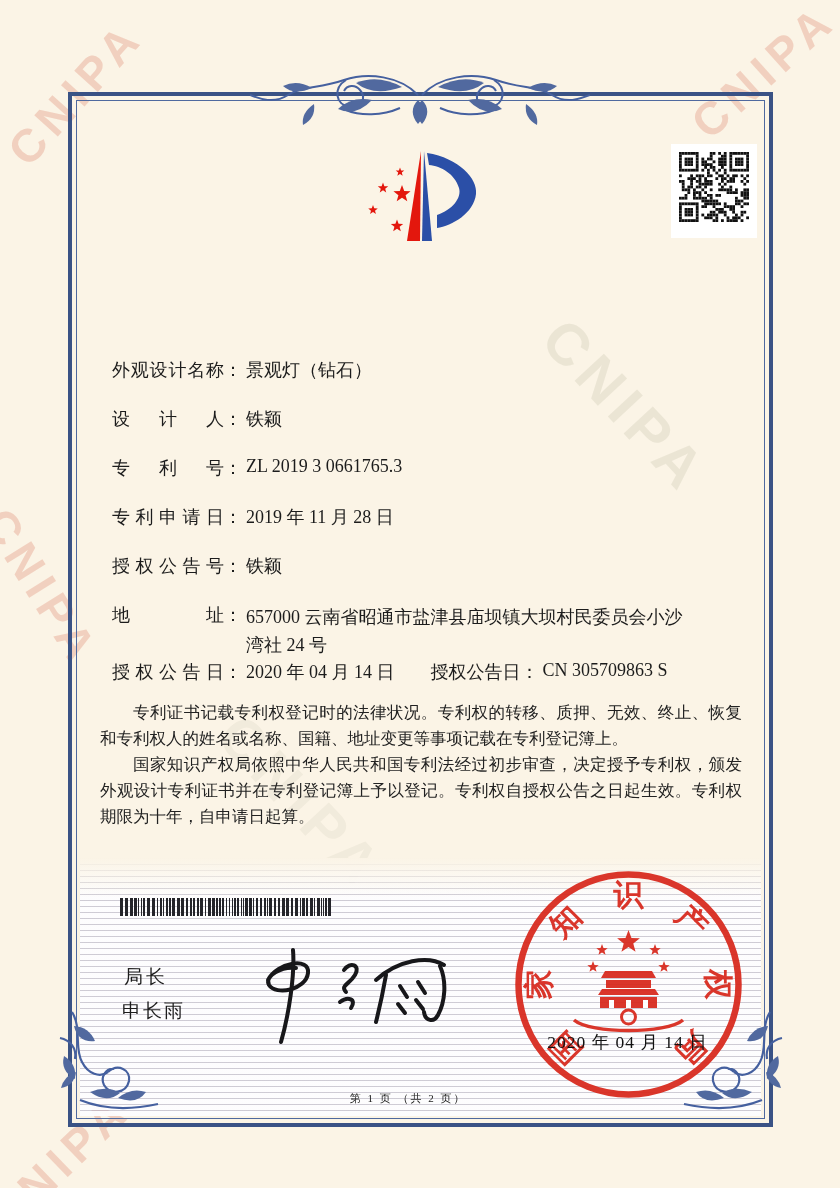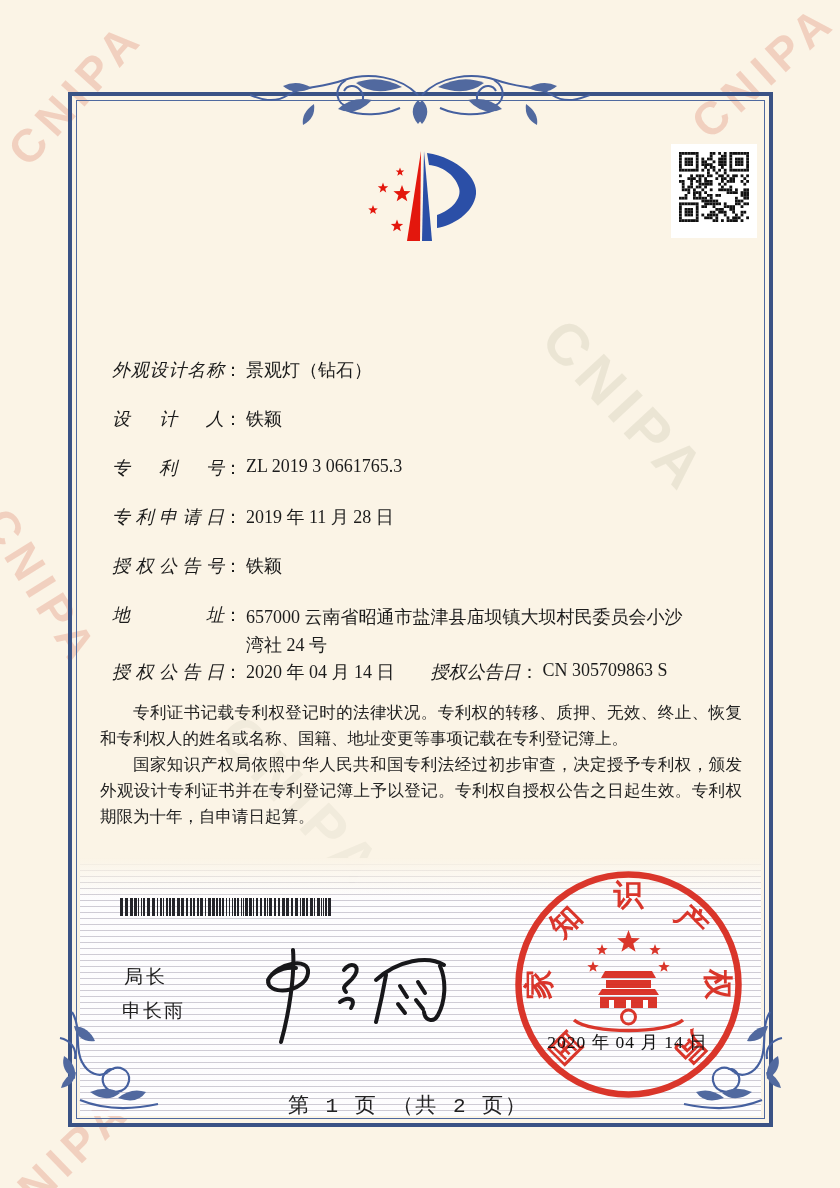--- a/index.html
+++ b/index.html
@@ -32,21 +32,21 @@
   .cert-no { position:absolute; left:110px; top:140px; font-size:17px; letter-spacing:2.5px; }
   .logo { position:absolute; left:345px; top:127px; }
   .qr-patch { position:absolute; left:671px; top:144px; width:86px; height:94px; background:#ffffff; }
   .qr-patch svg { position:absolute; left:8px; top:8px; }
   .title { position:absolute; left:68px; top:250px; width:705px; text-align:center;
     font-size:39px; font-weight:700; letter-spacing:6px; color:#111; }
 
   
   .fields { position:absolute; left:112px; top:358px; width:560px; font-size:18px; }
   .frow { position:absolute; left:0; display:flex; align-items:flex-start; }
-  .flabel { display:inline-block; width:112px; text-align:justify; text-align-last:justify; flex:0 0 112px;font-style:italic; }
+  .flabel { display:inline-block; width:112px; text-align:justify; text-align-last:justify; flex:0 0 112px; }
   .fcolon { flex:0 0 auto; }
   .fvalue { margin-left:4px; }
   .fvalue.addr { width:444px; line-height:28px; }
   .flabel.natural { width:auto; flex:0 0 auto; text-align-last:auto; }
   .r0{top:0} .r1{top:49px} .r2{top:98px} .r3{top:147px} .r4{top:196px} .r5{top:245px} .r6{top:302px}
   .grp2 { margin-left:36px; display:flex; }
 
   
   .body-text { position:absolute; left:100px; top:700px; width:642px; font-size:16.5px;
     line-height:26px; text-align:justify; color:#222; }
@@ -55,21 +55,21 @@
   
   .barcode { position:absolute; left:120px; top:898px; width:218px; height:18px; font-size:0; white-space:nowrap; }
   .barcode i { display:inline-block; height:18px; background:#24242a; }
   .barcode s { display:inline-block; height:18px; }
   .director { position:absolute; left:124px; top:964px; font-size:19px; letter-spacing:3px; }
   .director-name { position:absolute; left:122px; top:998px; font-size:19px; letter-spacing:2px; }
   .signature { position:absolute; left:248px; top:940px; }
   .seal { position:absolute; left:506px; top:862px; }
   .seal-char { font-size:30px; font-weight:700; fill:#d8281c; text-anchor:middle; dominant-baseline:central; font-family:"Liberation Serif","DejaVu Serif",serif; }
   .seal-date { position:absolute; left:520px; top:1030px; width:215px; text-align:center; font-size:17.5px; color:#111; letter-spacing:1px; }
-  .page-info { position:absolute; left:68px; top:1091px; width:680px; text-align:center; font-size:21px; letter-spacing:2px; color:#222;font-family:Liberation Mono, monospace; }
+  .page-info { position:absolute; left:68px; top:1091px; width:680px; text-align:center; font-size:11px; letter-spacing:2px; color:#222; }
   .cont-strip { position:absolute; left:308px; top:1136px; width:256px; height:47px; background:#ffffff;
     display:flex; align-items:center; justify-content:center; }
   .cont-strip span { font-size:15.5px; letter-spacing:2px; color:#333; }
 
   .flourish-top { position:absolute; left:250px; top:64px; }
   .flourish-bl { position:absolute; left:30px; top:1008px; }
   .flourish-br { position:absolute; left:680px; top:1008px; }
 </style>
 </head>
 <body>

